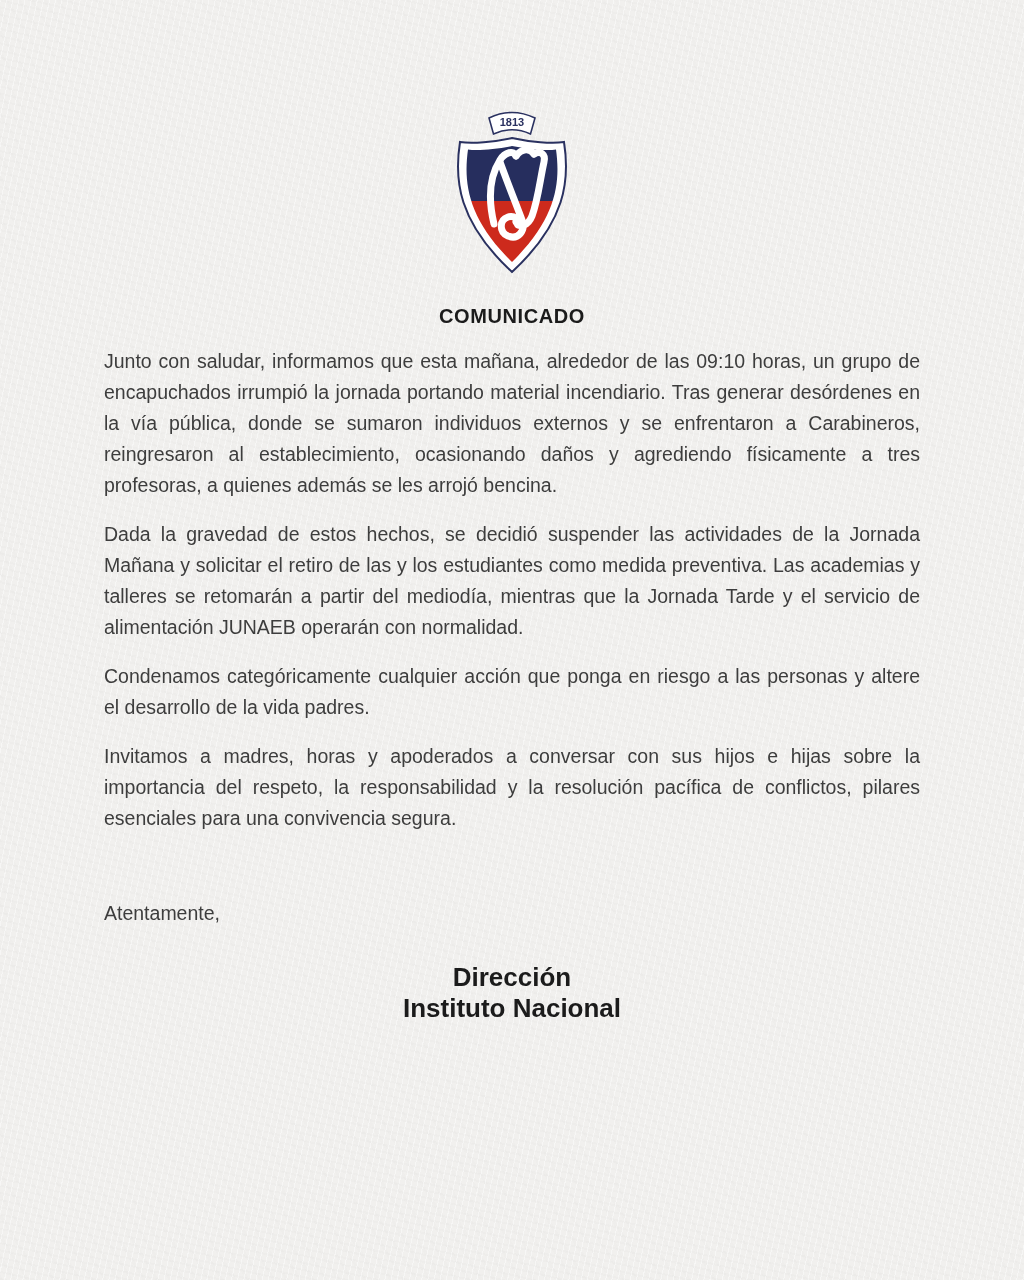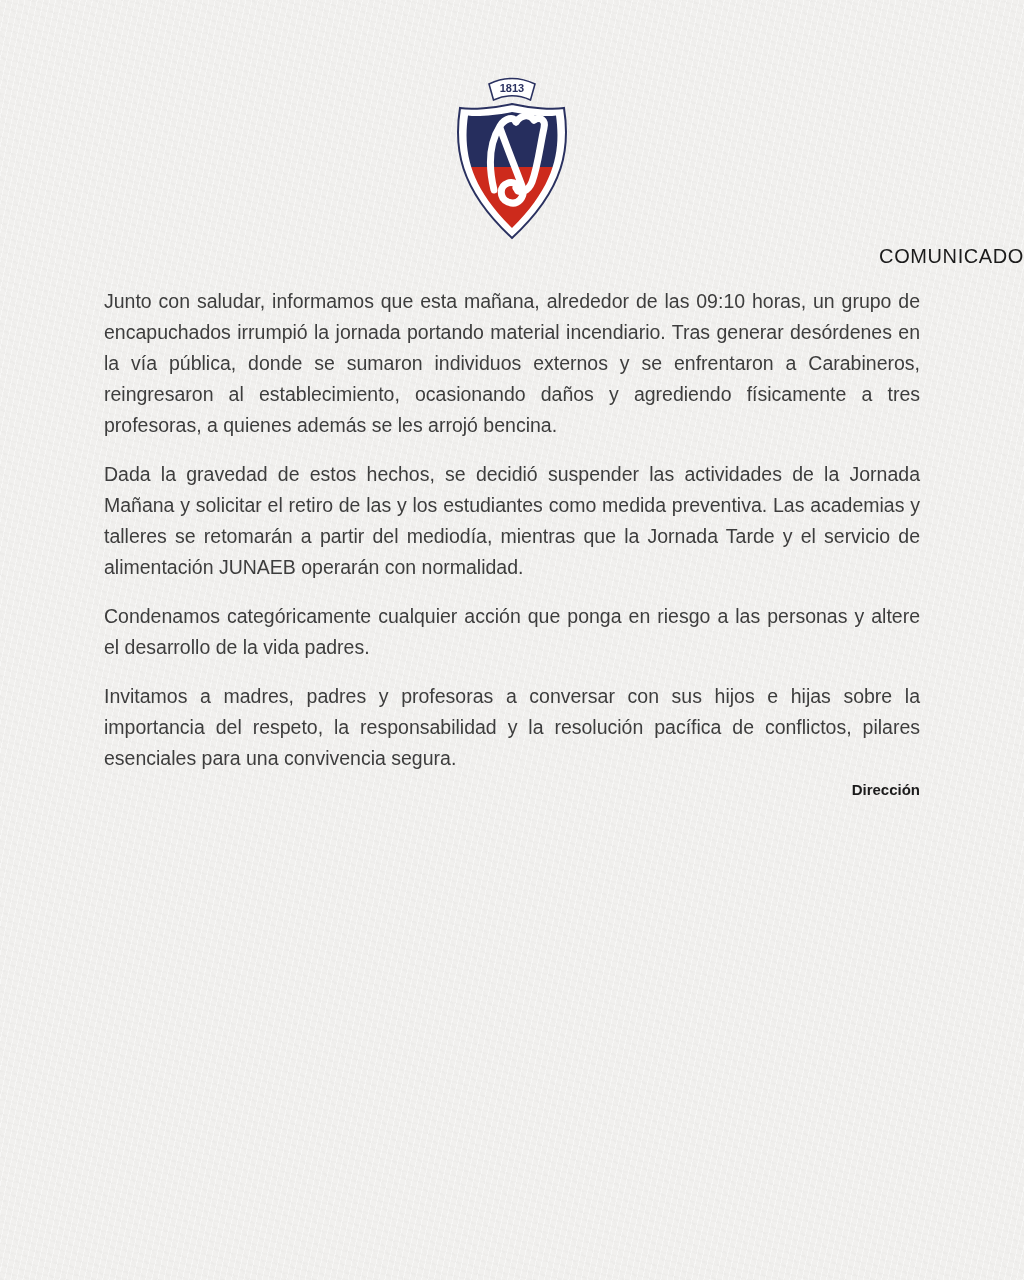--- a/index.html
+++ b/index.html
@@ -16,53 +16,55 @@
       repeating-linear-gradient(13deg, rgba(0,0,0,0.012) 0 2px, transparent 2px 7px),
       repeating-linear-gradient(102deg, rgba(255,255,255,0.45) 0 1px, transparent 1px 6px),
       repeating-linear-gradient(58deg, rgba(0,0,0,0.008) 0 3px, transparent 3px 11px);
     font-family: "Liberation Sans", sans-serif;
     color: #3d3d3d;
     overflow: hidden;
   }
   .crest-wrap {
     display: flex;
     justify-content: center;
-    padding-top: 70px;
+    padding-top: 104px;
   }
   svg.crest {
     width: 140px;
     height: 175px;
     display: block;
   }
   .doc-title {
-    text-align: right;
-    font-weight: normal;
+    text-align: center;
+    font-weight: bold;
     font-size: 20px;
     letter-spacing: 0.6px;
     color: #1b1b1b;
+    margin-top: 26px;
   }
   .letter {
     padding: 0 104px;
     font-size: 19.5px;
     line-height: 31px;
     text-align: justify;
   }
   .salutation {
     margin-top: 36px;
   }
   p.para {
     margin: 18px 0 0 0;
   }
   .closing {
     margin-top: 64px;
   }
   .signature {
-    text-align: right;
+    margin-top: 33px;
+    text-align: center;
     font-weight: bold;
-    font-size: 15px;
+    font-size: 26px;
     line-height: 31px;
     color: #1b1b1b;
   }
 </style>
 </head>
 <body>
 
 <div class="page">
 
   <div class="crest-wrap">
@@ -94,21 +96,23 @@
     </svg>
   </div>
 
   <div class="doc-title">COMUNICADO</div>
 
   <div class="letter">
 
     <p class="para">Junto con saludar, informamos que esta mañana, alrededor de las 09:10 horas, un grupo de encapuchados irrumpió la jornada portando material incendiario. Tras generar desórdenes en la vía pública, donde se sumaron individuos externos y se enfrentaron a Carabineros, reingresaron al establecimiento, ocasionando daños y agrediendo físicamente a tres profesoras, a quienes además se les arrojó bencina.</p>
     <p class="para">Dada la gravedad de estos hechos, se decidió suspender las actividades de la Jornada Mañana y solicitar el retiro de las y los estudiantes como medida preventiva. Las academias y talleres se retomarán a partir del mediodía, mientras que la Jornada Tarde y el servicio de alimentación JUNAEB operarán con normalidad.</p>
     <p class="para">Condenamos categóricamente cualquier acción que ponga en riesgo a las personas y altere el desarrollo de la vida padres.</p>
-    <p class="para">Invitamos a madres, padres y profesoras a conversar con sus hijos e hijas sobre la importancia del respeto, la responsabilidad y la resolución pacífica de conflictos, pilares esenciales para una convivencia segura.</p>
+    <p class="para">Invitamos a madres, horas y apoderados a conversar con sus hijos e hijas sobre la importancia del respeto, la responsabilidad y la resolución pacífica de conflictos, pilares esenciales para una convivencia segura.</p>
 
+    <div class="closing">Atentamente,</div>
 
     <div class="signature">
       <div>Dirección</div>
+      <div>Instituto Nacional</div>
     </div>
   </div>
 
 </div>
 
 </body></html>

